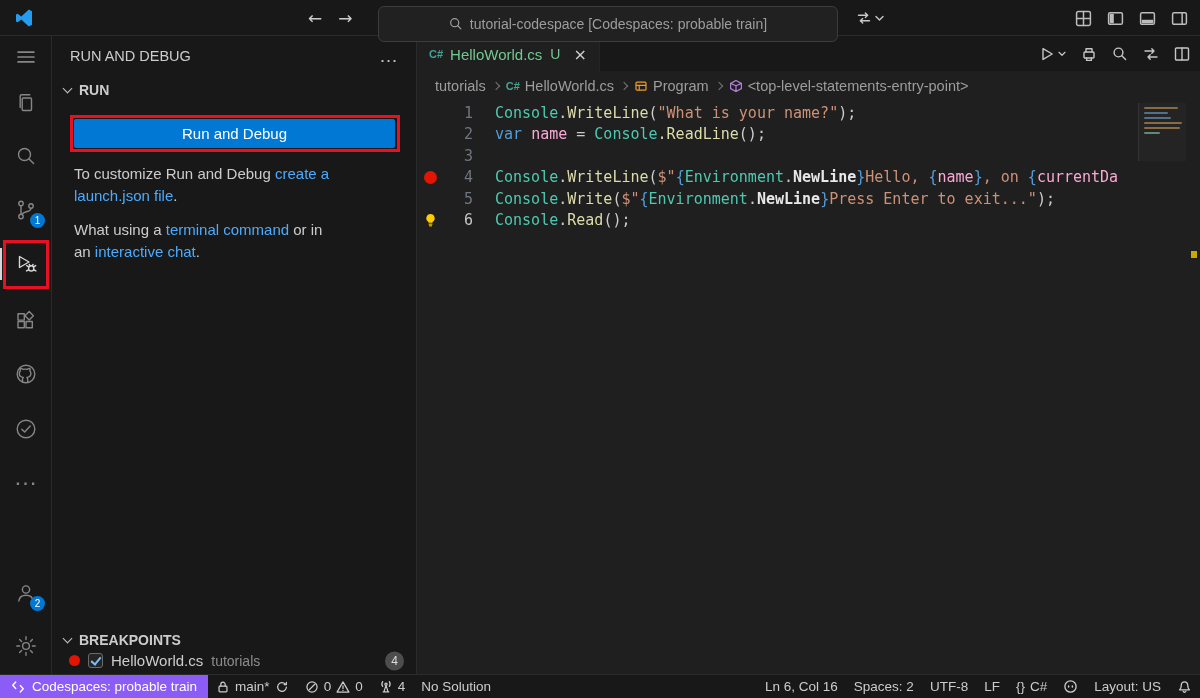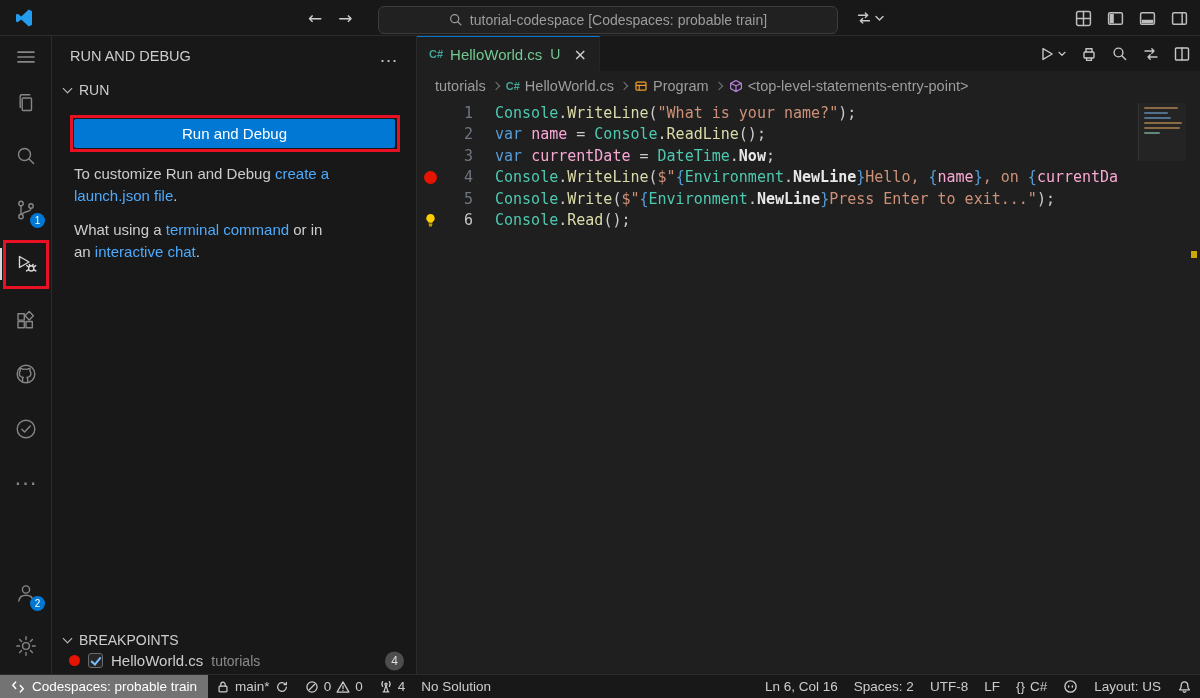--- a/index.html
+++ b/index.html
@@ -9,21 +9,21 @@
     font-family:"Liberation Sans", sans-serif; font-size:14px;
   }
   svg { display:block; }
   .icon { stroke:currentColor; fill:none; stroke-width:1.4; stroke-linecap:round; stroke-linejoin:round; }
 
   
   .titlebar { position:absolute; top:0; left:0; right:0; height:36px; background:#181818; border-bottom:1px solid #2b2b2b; z-index:5; }
   .vscode-logo { position:absolute; left:14px; top:8px; }
   .nav-arrows { position:absolute; left:308px; top:0; height:36px; display:flex; align-items:center; gap:16px; }
   .arrow { font-family:"DejaVu Sans", sans-serif; font-size:17px; color:#cccccc; cursor:pointer; }
-  .command-center { position:absolute; left:378px; top:6px; width:460px; height:28px; background:#212121; border:1px solid #3c3c3c;
+  .command-center { position:absolute; left:378px; top:6px; width:460px; height:36px; background:#212121; border:1px solid #3c3c3c;
     border-radius:6px; display:flex; align-items:center; justify-content:center; gap:7px; color:#9d9d9d; font-size:14px; cursor:pointer; }
   .remote-btn { position:absolute; left:856px; top:7px; height:22px; display:flex; align-items:center; gap:3px; color:#c8c8c8; cursor:pointer; }
   .layout-group { position:absolute; right:12px; top:0; height:36px; display:flex; align-items:center; gap:15px; color:#bdbdbd; }
   .layout-group svg { cursor:pointer; }
 
   
   .main { position:absolute; top:36px; bottom:24px; left:0; right:0; display:flex; }
 
   
   .activitybar { width:52px; flex:none; position:relative; background:#181818; border-right:1px solid #2b2b2b; }
@@ -33,21 +33,21 @@
   .ab-badge { position:absolute; right:7px; bottom:3px; min-width:15px; height:15px; padding:0 3px; border-radius:8px; background:#0078d4;
     color:#fff; font-size:10px; display:flex; align-items:center; justify-content:center; }
   .ab-ellipsis { font-size:24px; color:#868686; line-height:6px; margin-top:-10px; letter-spacing:1px; }
 
   
   .sidebar { width:365px; flex:none; position:relative; background:#181818; border-right:1px solid #2b2b2b; font-size:15px; }
   .sb-header { position:absolute; top:0; left:0; right:0; height:40px; display:flex; align-items:center; justify-content:space-between;
     padding:0 18px 0 18px; color:#cccccc; font-size:14.5px; }
   .more-dots { font-size:19px; color:#c0c0c0; cursor:pointer; line-height:8px; }
   .chev-down { width:7px; height:7px; border-right:1.6px solid #c5c5c5; border-bottom:1.6px solid #c5c5c5; transform:rotate(45deg); margin-top:-3px; }
-  .section-header { display:flex; align-items:center; gap:8px; font-weight:400; font-size:14px; color:#cccccc; cursor:pointer; }
+  .section-header { display:flex; align-items:center; gap:8px; font-weight:700; font-size:14px; color:#cccccc; cursor:pointer; }
   .run-header { position:absolute; top:46px; left:12px; }
   .run-btn { position:absolute; top:83px; left:22px; width:321px; height:29px; background:#0078d4; border:none; border-radius:2px;
     color:#ffffff; font-size:15px; font-family:inherit; cursor:pointer; }
   .para { position:absolute; left:22px; width:326px; line-height:22px; color:#cccccc; }
   .p1 { top:127px; } .p2 { top:183px; }
   .link { color:#4daafc; text-decoration:none; cursor:pointer; }
   .bp-header { position:absolute; bottom:26px; left:12px; }
   .bp-item { position:absolute; bottom:1px; left:0; right:0; height:25px; display:flex; align-items:center; gap:8px; padding-left:17px; cursor:pointer; }
   .bp-dot-sm { width:11px; height:11px; border-radius:50%; background:#e51400; flex:none; }
   .checkbox { width:15px; height:15px; border:1px solid #6b6b6b; border-radius:3px; background:#252525; position:relative; flex:none; cursor:pointer; }
@@ -88,21 +88,21 @@
   .minimap { position:absolute; top:2px; right:14px; width:48px; height:58px; padding:4px 5px; display:flex; flex-direction:column; gap:3px;
     background:rgba(255,255,255,0.025); border-left:1px solid rgba(255,255,255,0.07); cursor:pointer; }
   .mm-bar { height:2px; border-radius:1px; }
   .ruler-mark { position:absolute; right:3px; top:150px; width:6px; height:7px; background:#cca700; }
 
   
   .statusbar { position:absolute; left:0; right:0; bottom:0; height:24px; background:#181818; border-top:1px solid #2b2b2b;
     display:flex; justify-content:space-between; align-items:stretch; font-size:13.5px; color:#cccccc; z-index:5; }
   .sb-left, .sb-right { display:flex; align-items:stretch; }
   .sb-item { display:flex; align-items:center; gap:5px; padding:0 8px; cursor:pointer; }
-  .sb-remote { background:#737373; color:#ffffff; padding:0 11px; gap:7px; }
+  .sb-remote { background:#8b5cf6; color:#ffffff; padding:0 11px; gap:7px; }
 
   
   .ann { position:absolute; border:3px solid #e81123; z-index:40; pointer-events:none; }
   .ann-debug { left:3px; top:240px; width:46px; height:49px; }
   .ann-button { left:70px; top:115px; width:330px; height:37px; }
 </style>
 </head>
 <body>
 
 <header class="titlebar">
@@ -325,21 +325,20 @@
             <div class="ltext"><span class="tk-type">Console</span><span class="tk-fg">.</span><span class="tk-method">WriteLine</span><span class="tk-fg">(</span><span class="tk-str">"What is your name?"</span><span class="tk-fg">);</span></div>
           </div>
           <div class="code-row">
             <div class="glyph"></div>
             <div class="lnum">2</div>
             <div class="ltext"><span class="tk-kw">var</span><span class="tk-fg"> </span><span class="tk-var">name</span><span class="tk-fg"> = </span><span class="tk-type">Console</span><span class="tk-fg">.</span><span class="tk-method">ReadLine</span><span class="tk-fg">();</span></div>
           </div>
           <div class="code-row">
             <div class="glyph"></div>
             <div class="lnum">3</div>
-            <div class="ltext"><span class="tk-kw">var</span><span class="tk-fg"> </span><span class="tk-var">currentDate</span><span class="tk-fg"> = </span><span class="tk-type">DateTime</span><span class="tk-fg">.</span><span class="tk-sbold">Now</span><span class="tk-fg">;</span></div>
           </div>
           <div class="code-row">
             <div class="glyph">
               <span class="bp-dot"></span>
             </div>
             <div class="lnum">4</div>
             <div class="ltext"><span class="tk-type">Console</span><span class="tk-fg">.</span><span class="tk-method">WriteLine</span><span class="tk-fg">(</span><span class="tk-str">$"</span><span class="tk-brace">{</span><span class="tk-type">Environment</span><span class="tk-fg">.</span><span class="tk-sbold">NewLine</span><span class="tk-brace">}</span><span class="tk-str">Hello, </span><span class="tk-brace">{</span><span class="tk-var">name</span><span class="tk-brace">}</span><span class="tk-str">, on </span><span class="tk-brace">{</span><span class="tk-var">currentDa</span></div>
           </div>
           <div class="code-row">
             <div class="glyph"></div>

